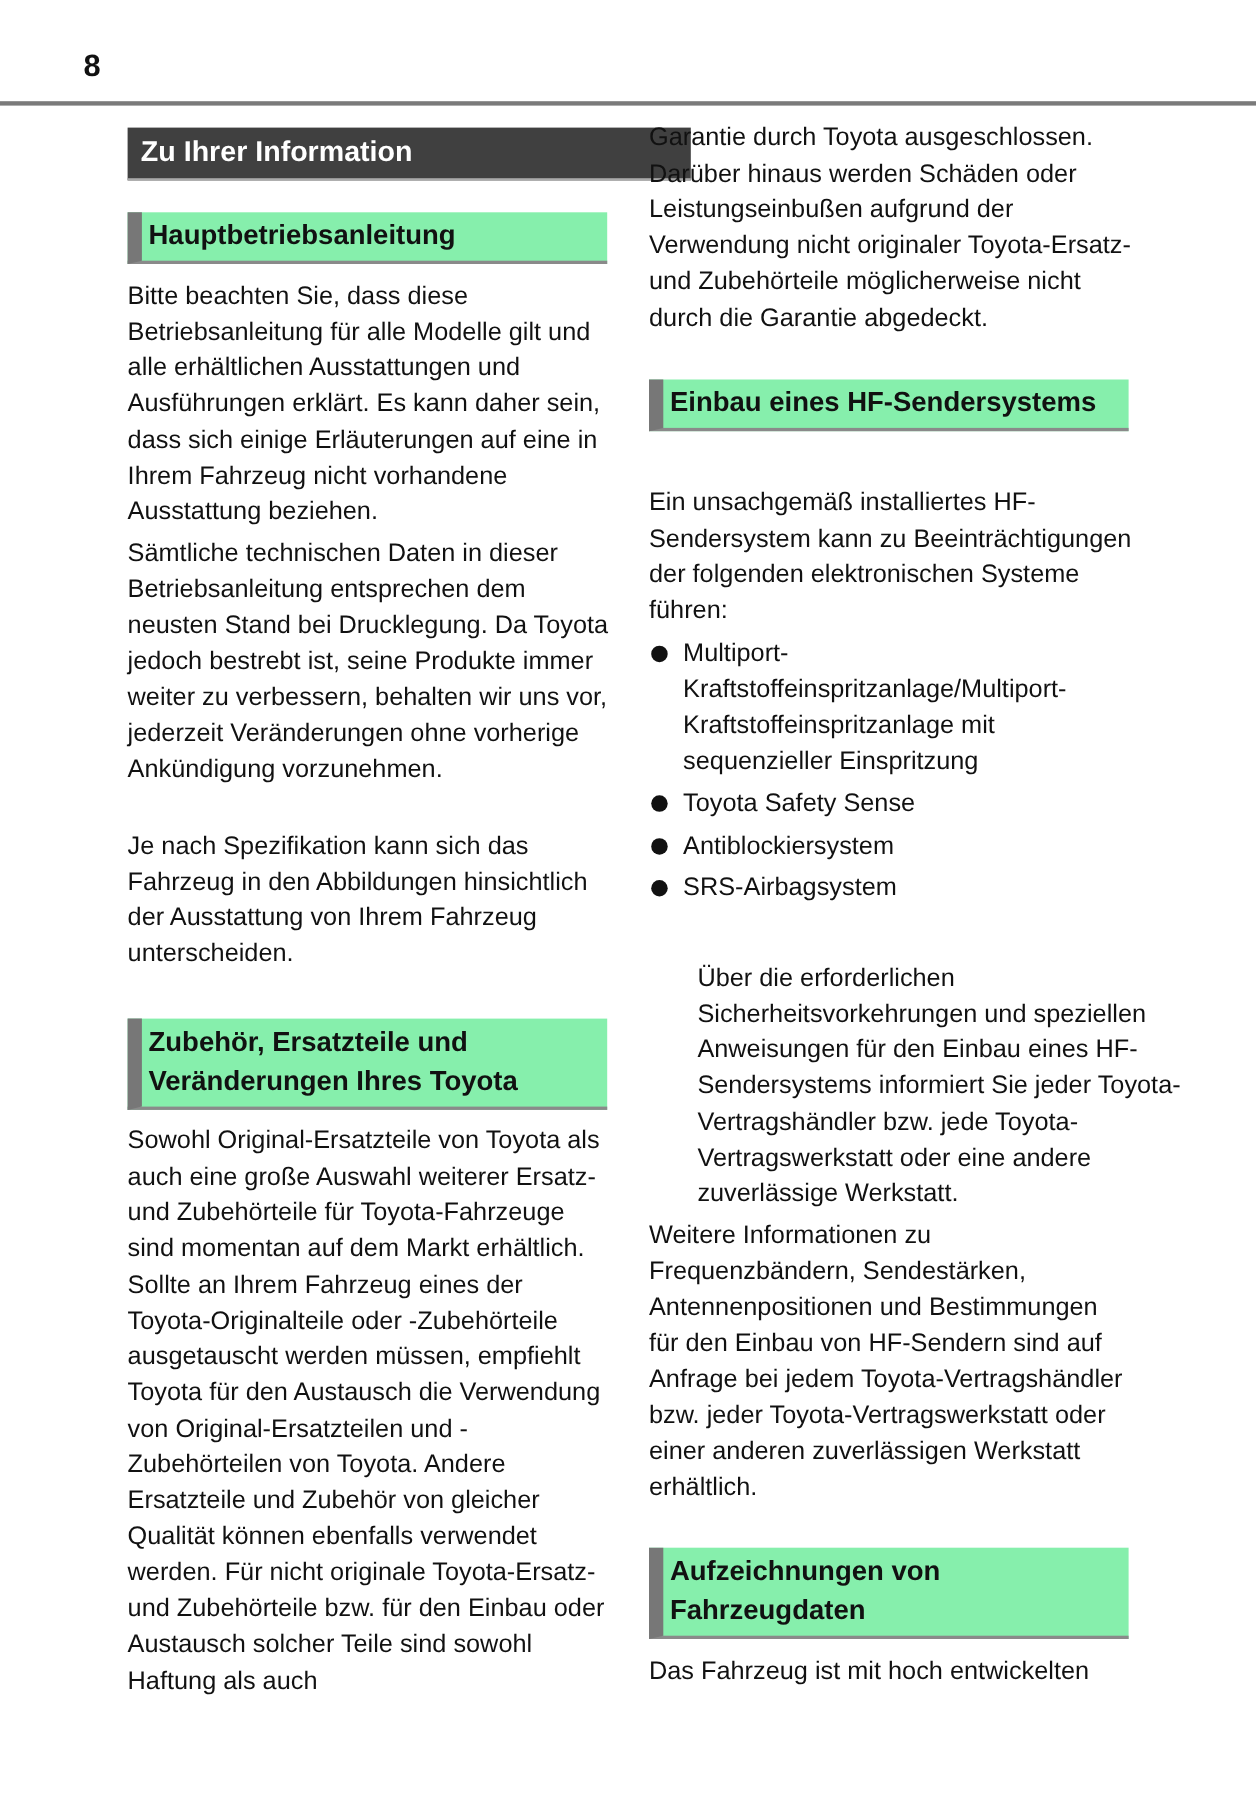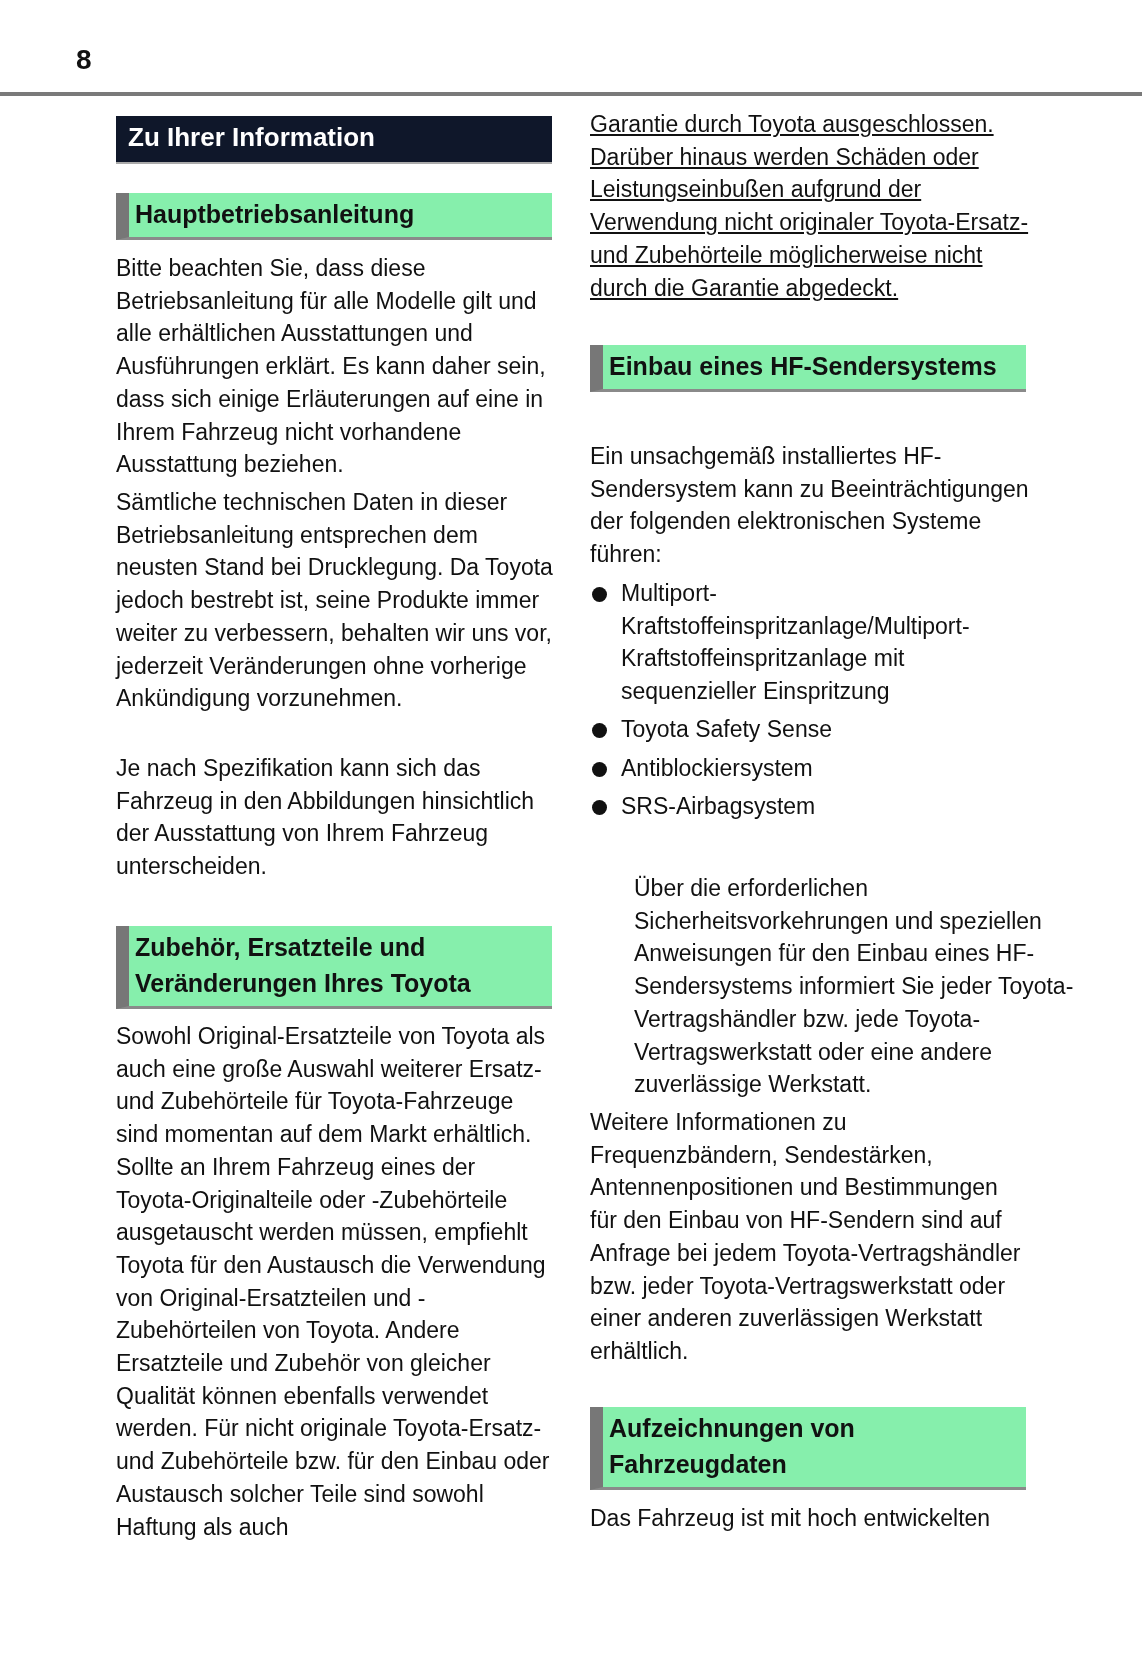--- a/index.html
+++ b/index.html
@@ -1,20 +1,20 @@
 <!DOCTYPE html>
 <html><head>
 <meta charset="utf-8">
 <style>
   html, body { margin:0; padding:0; background:#ffffff; }
   body { width:1142px; height:1654px; position:relative; overflow:hidden;
          font-family:"Liberation Sans", sans-serif; color:#111; }
   .page-num { position:absolute; left:76px; top:44px; font-size:28px; font-weight:bold; }
   .top-rule { position:absolute; left:0; top:92px; width:1142px; height:4px; background:#7a7a7a; }
-  .chapter-bar { position:absolute; height:48px; width:436px; background:#0f172a; color:#fff;
+  .chapter-bar { position:absolute; height:48px; width:512px; background:#404040; color:#fff;
                  font-weight:bold; font-size:26px; line-height:42px; box-sizing:border-box; padding-left:12px;
                  border-bottom:2px solid #aaa; }
   .sec-head { position:absolute; width:436px; background:#86efac; box-sizing:border-box;
               border-left:13px solid #777; border-bottom:3px solid #8a8a8a;
               padding:3px 6px 5px 6px; font-weight:bold; font-size:25px; line-height:36px; color:#111; }
   .para { position:absolute; width:440px; font-size:23px; line-height:32.7px; margin:0; }
   .bullets { position:absolute; width:440px; margin:0; padding:0; list-style:none; font-size:23px; line-height:32.7px; }
   .bullets li { position:relative; padding-left:31px; margin-bottom:5.5px; }
   .bullets li .dot { position:absolute; left:2px; top:10px; width:15px; height:15px; border-radius:50%; background:#111; }
 </style>
@@ -29,21 +29,21 @@
 <div class="sec-head" style="left:116px; top:193px;">Hauptbetriebsanleitung</div>
 
 <p class="para" style="left:116px; top:252px;">Bitte beachten Sie, dass diese Betriebsanleitung für alle Modelle gilt und alle erhältlichen Ausstattungen und Ausführungen erklärt. Es kann daher sein, dass sich einige Erläuterungen auf eine in Ihrem Fahrzeug nicht vorhandene Ausstattung beziehen.</p>
 <p class="para" style="left:116px; top:486px;">Sämtliche technischen Daten in dieser Betriebsanleitung entsprechen dem neusten Stand bei Drucklegung. Da Toyota jedoch bestrebt ist, seine Produkte immer weiter zu verbessern, behalten wir uns vor, jederzeit Veränderungen ohne vorherige Ankündigung vorzunehmen.</p>
 <p class="para" style="left:116px; top:752px;">Je nach Spezifikation kann sich das Fahrzeug in den Abbildungen hinsichtlich der Ausstattung von Ihrem Fahrzeug unterscheiden.</p>
 
 <div class="sec-head" style="left:116px; top:926px;">Zubehör, Ersatzteile und Veränderungen Ihres Toyota</div>
 
 <p class="para" style="left:116px; top:1020px;">Sowohl Original-Ersatzteile von Toyota als auch eine große Auswahl weiterer Ersatz- und Zubehörteile für Toyota-Fahrzeuge sind momentan auf dem Markt erhältlich. Sollte an Ihrem Fahrzeug eines der Toyota-Originalteile oder -Zubehörteile ausgetauscht werden müssen, empfiehlt Toyota für den Austausch die Verwendung von Original-Ersatzteilen und -Zubehörteilen von Toyota. Andere Ersatzteile und Zubehör von gleicher Qualität können ebenfalls verwendet werden. Für nicht originale Toyota-Ersatz- und Zubehörteile bzw. für den Einbau oder Austausch solcher Teile sind sowohl Haftung als auch</p>
 
-<p class="para" style="left:590px; top:108px;text-decoration:underline;">Garantie durch Toyota ausgeschlossen. Darüber hinaus werden Schäden oder Leistungseinbußen aufgrund der Verwendung nicht originaler Toyota-Ersatz- und Zubehörteile möglicherweise nicht durch die Garantie abgedeckt.</p>
+<p class="para" style="left:590px; top:108px;">Garantie durch Toyota ausgeschlossen. Darüber hinaus werden Schäden oder Leistungseinbußen aufgrund der Verwendung nicht originaler Toyota-Ersatz- und Zubehörteile möglicherweise nicht durch die Garantie abgedeckt.</p>
 
 <div class="sec-head" style="left:590px; top:345px;">Einbau eines HF-Sendersystems</div>
 
 <p class="para" style="left:590px; top:440px;">Ein unsachgemäß installiertes HF-Sendersystem kann zu Beeinträchtigungen der folgenden elektronischen Systeme führen:</p>
 
 <ul class="bullets" style="left:590px; top:577px;">
   <li><span class="dot"></span><span>Multiport-Kraftstoffeinspritzanlage/Multiport-Kraftstoffeinspritzanlage mit sequenzieller Einspritzung</span></li>
   <li><span class="dot"></span><span>Toyota Safety Sense</span></li>
   <li><span class="dot"></span><span>Antiblockiersystem</span></li>
   <li><span class="dot"></span><span>SRS-Airbagsystem</span></li>

